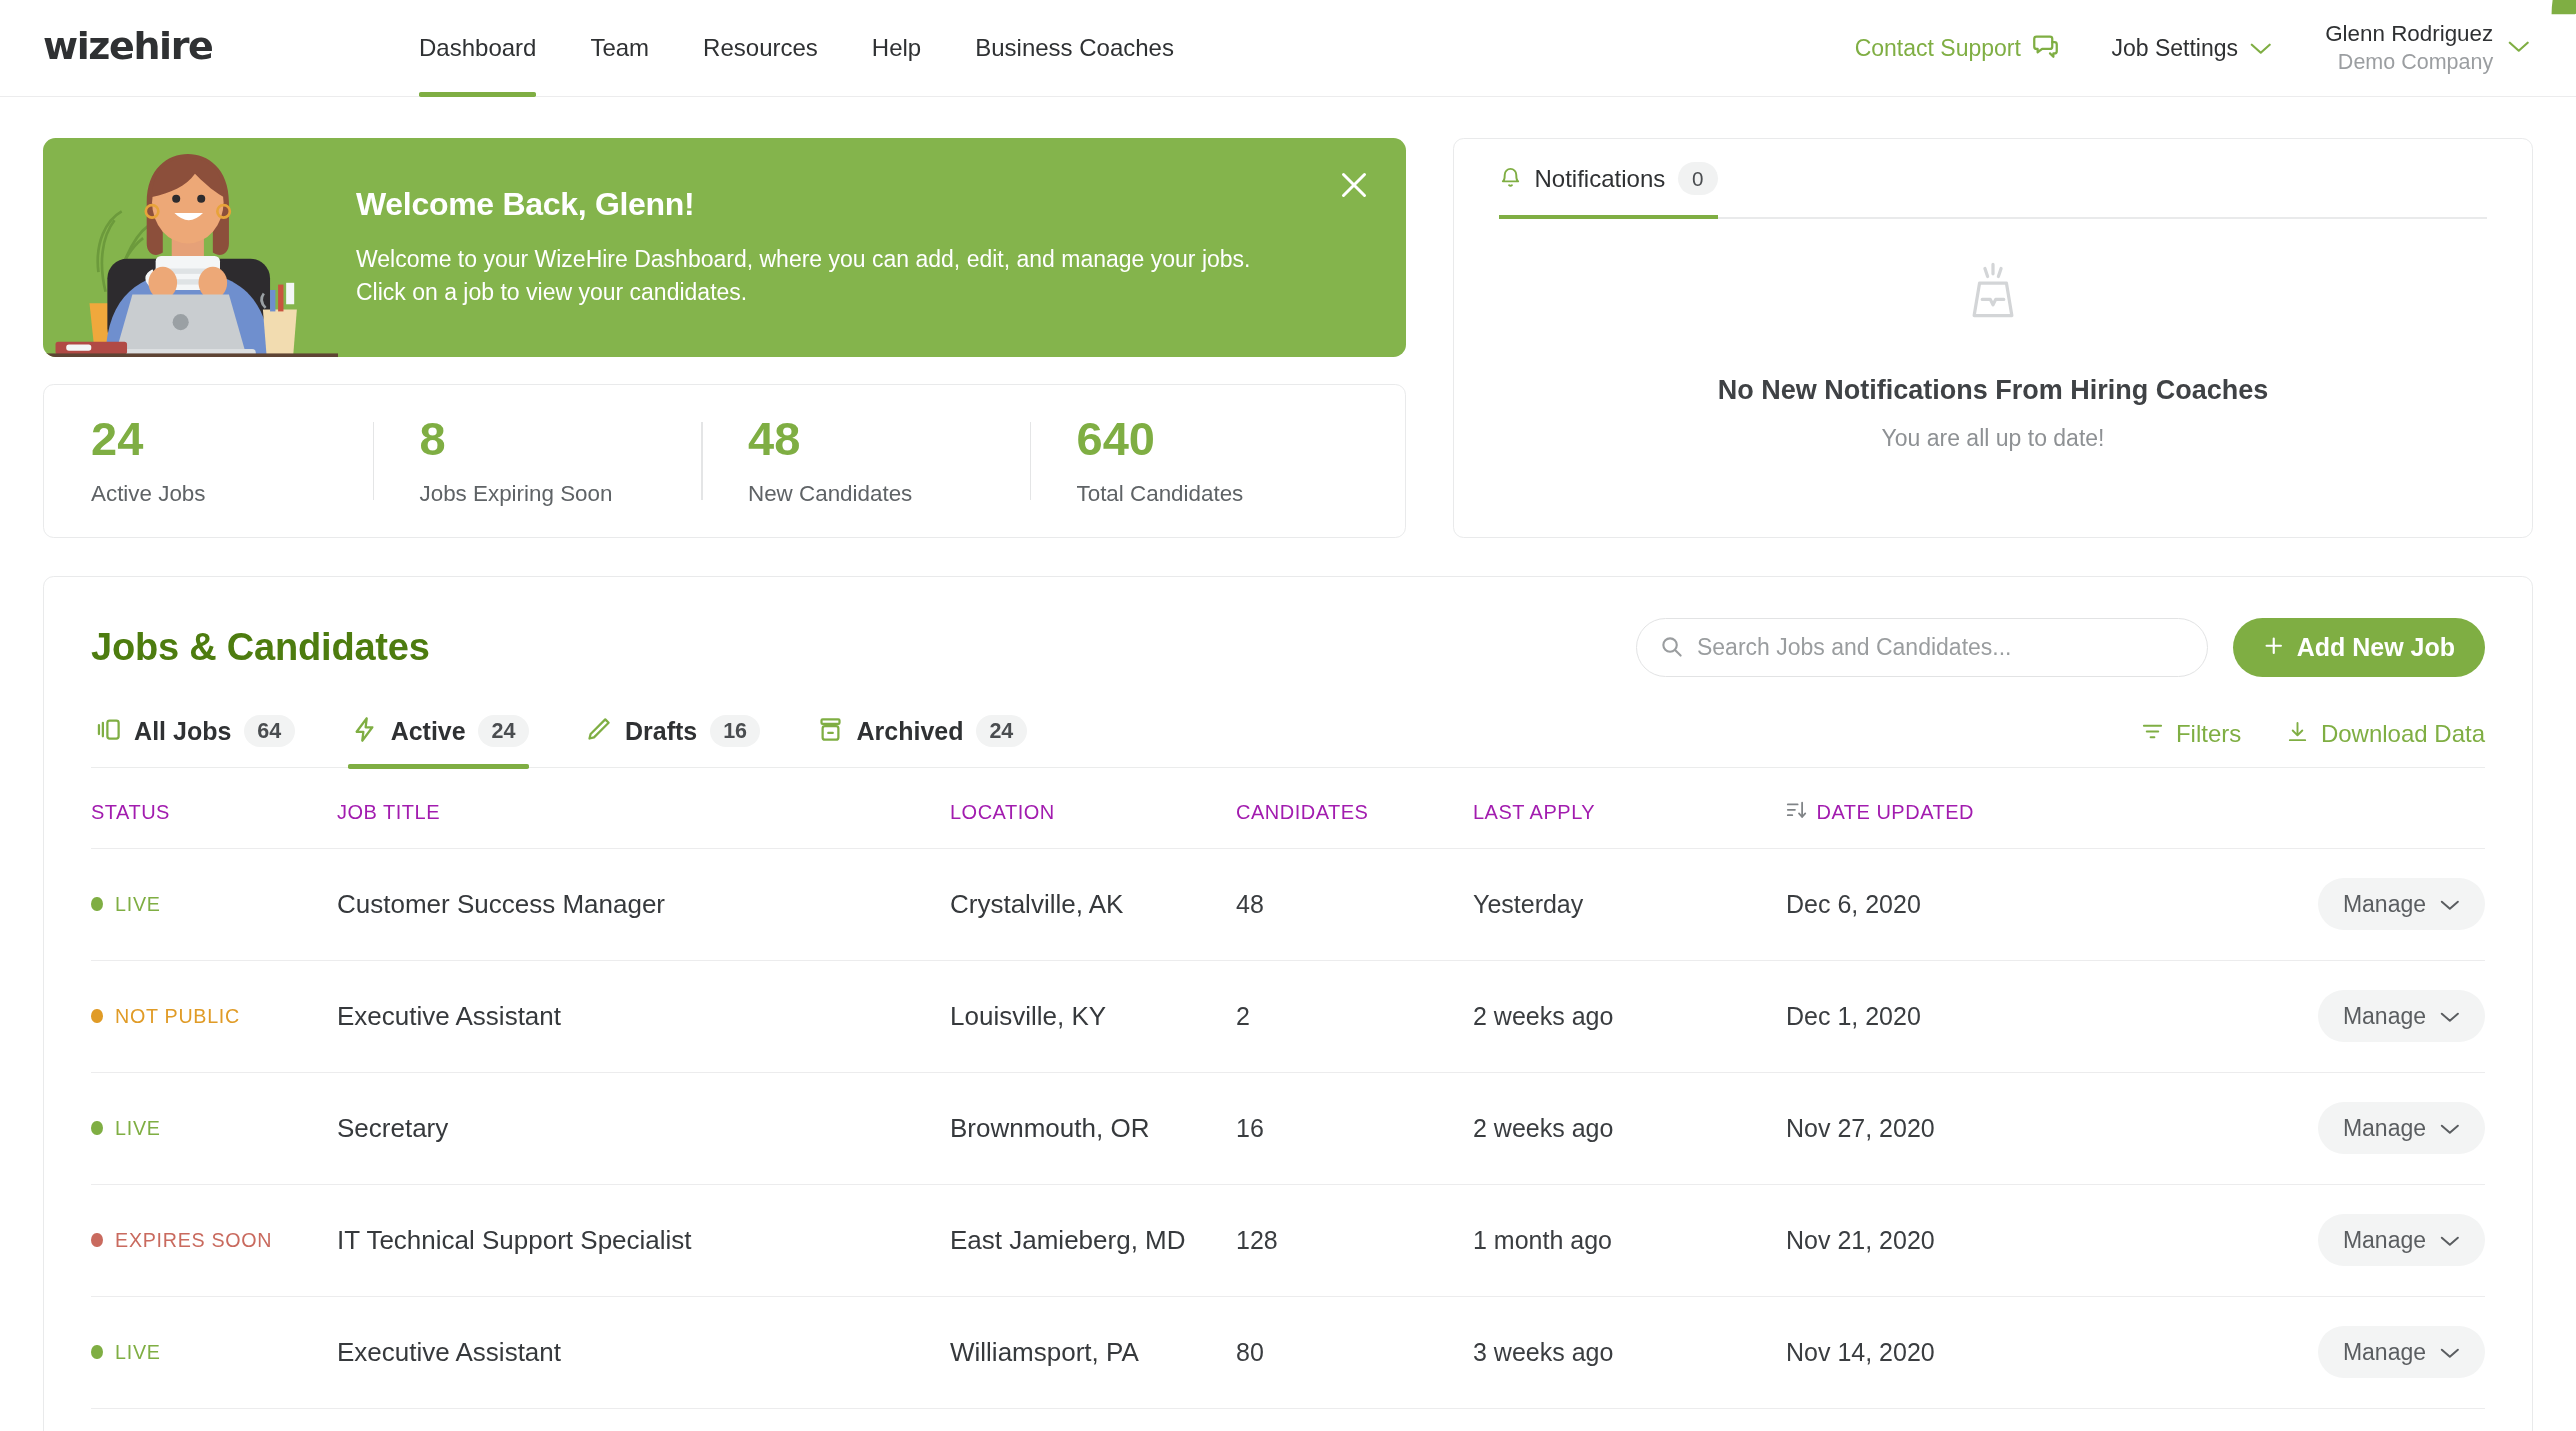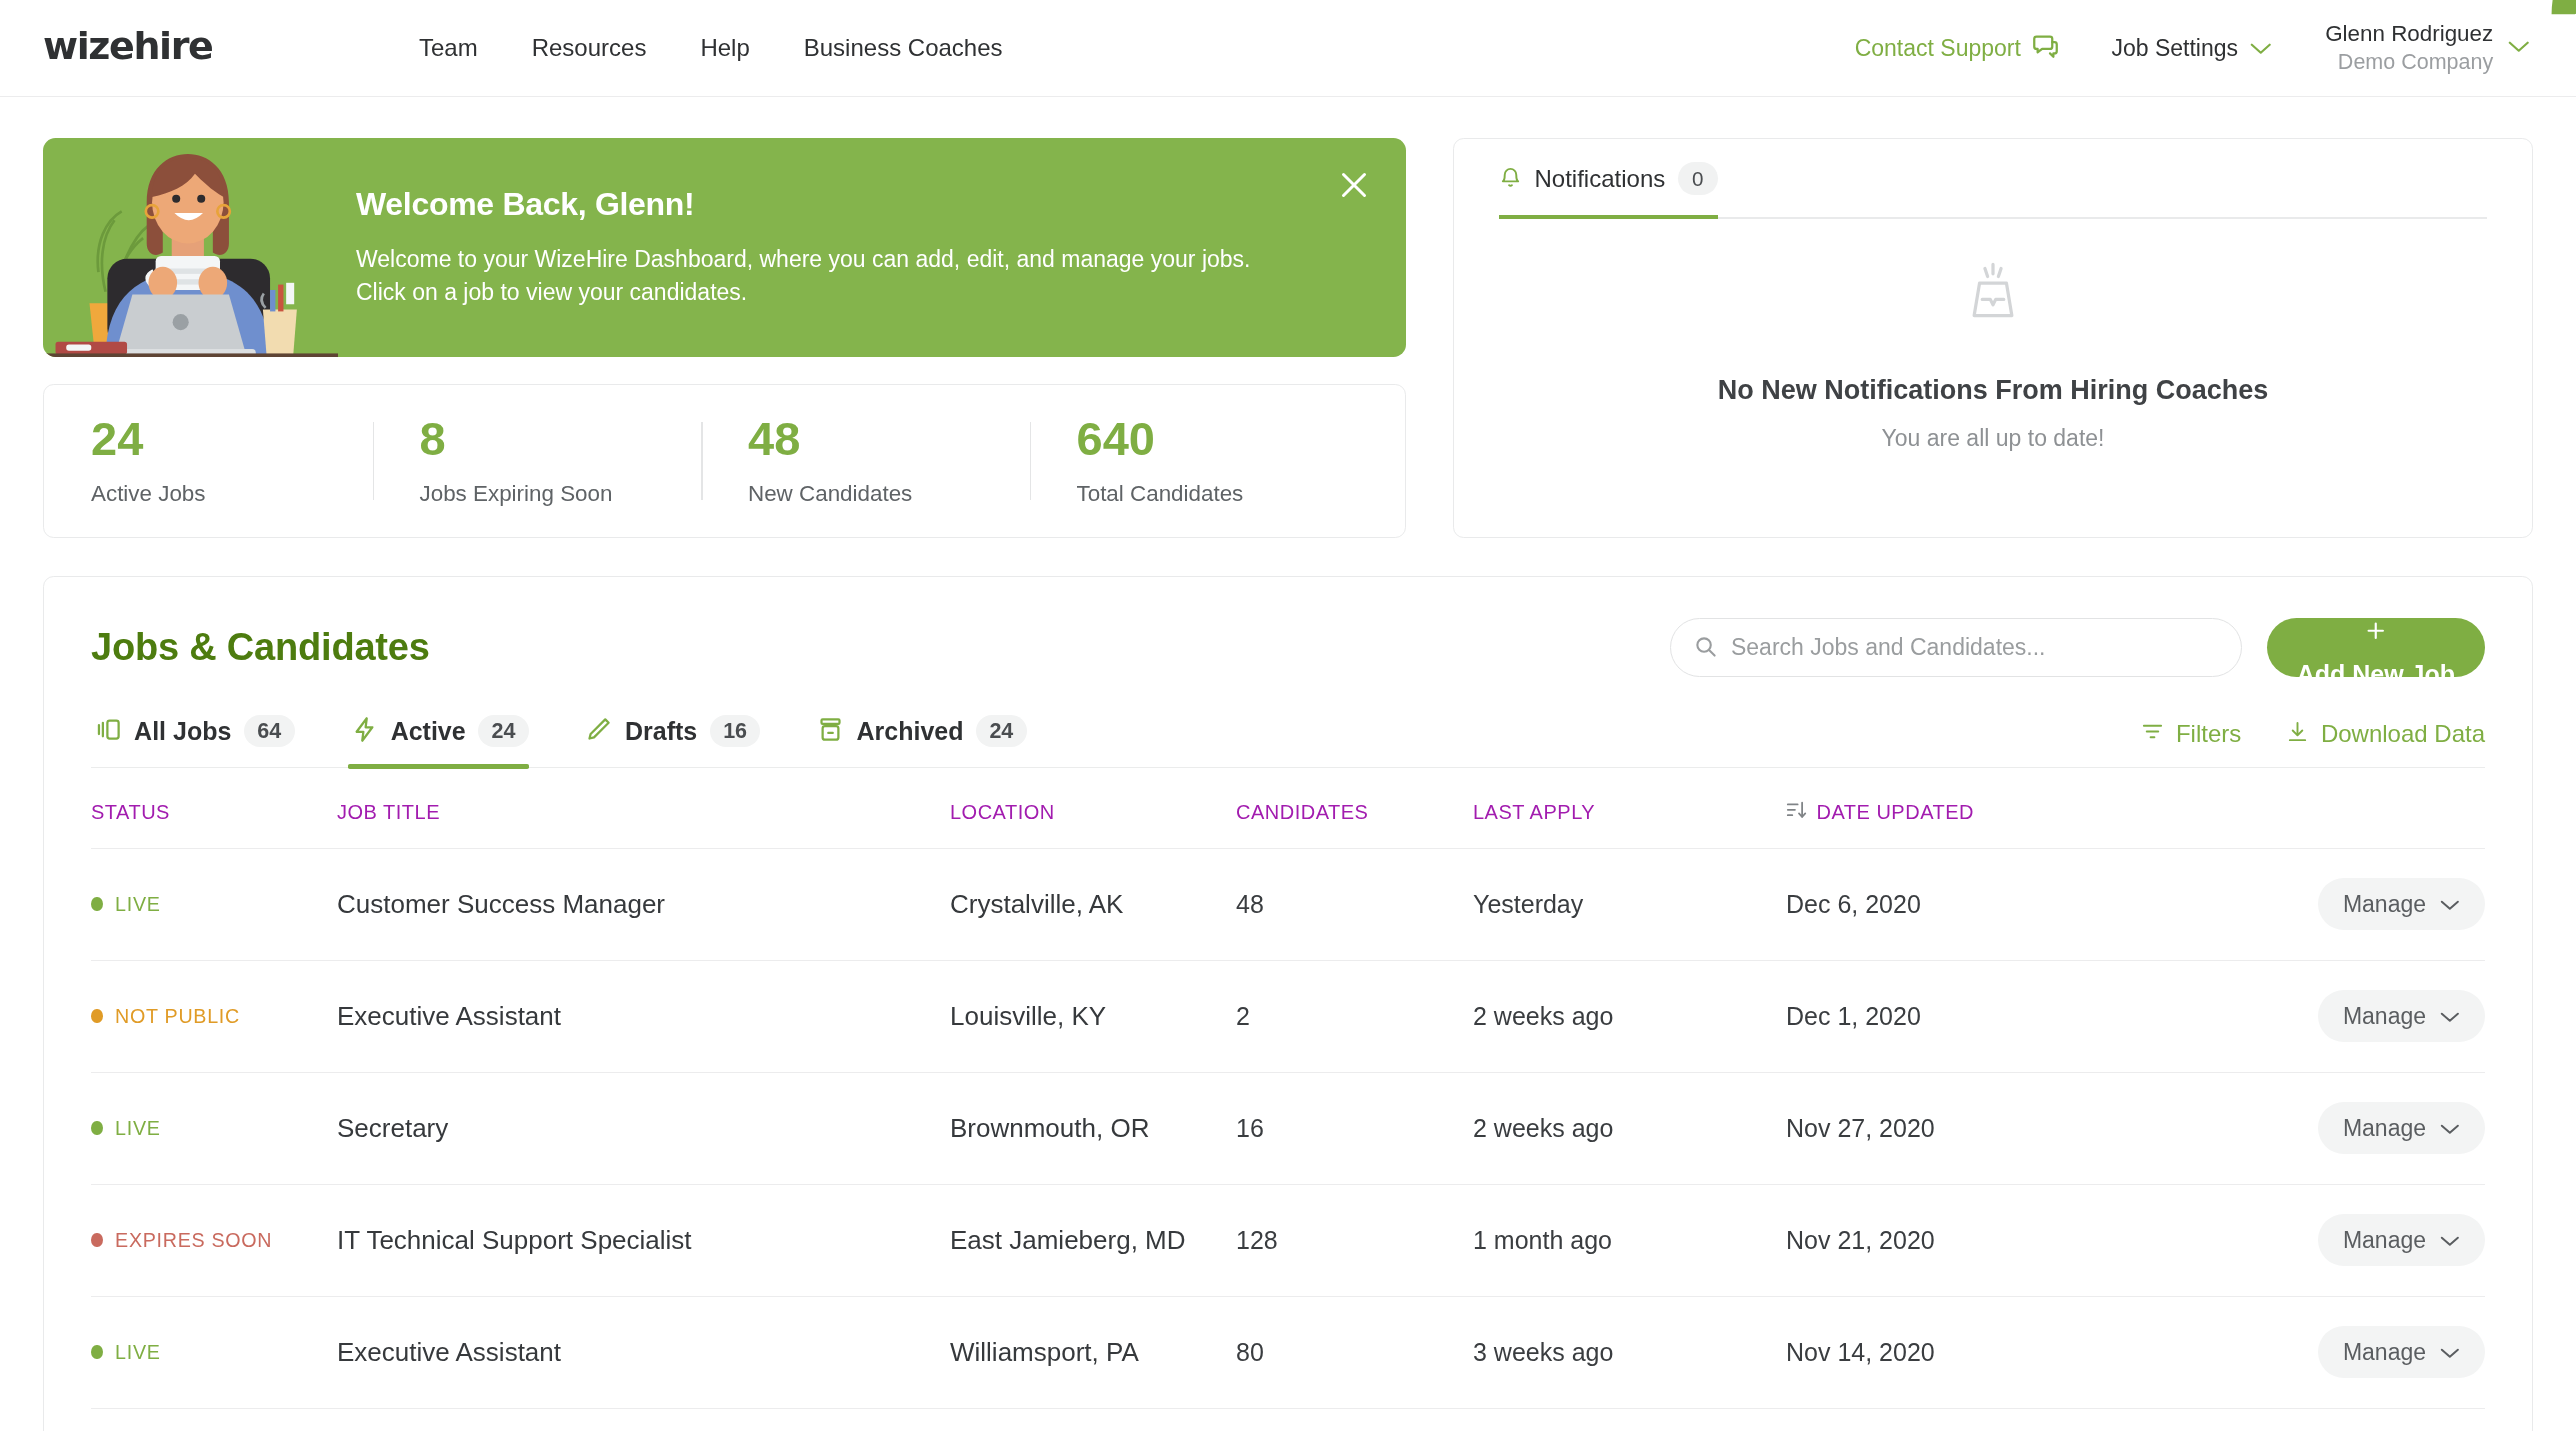--- a/index.html
+++ b/index.html
@@ -124,21 +124,21 @@
   #searchbox input {
     border:none; outline:none; font-size: 23px; color:#3a3d40;
     font-family:"Liberation Sans Narrow","Liberation Sans",sans-serif; width: 100%;
     background: transparent;
   }
   #searchbox input::placeholder { color:#9a9d9f; }
   #addjob {
     height: 59px; background:#7fae43; border:none; border-radius: 29.5px;
     color:#fff; font-size: 25px; padding: 0 30px; cursor:pointer;
     display:flex; align-items:center; gap: 12.5px;
-    font-family:"Liberation Sans Narrow","Liberation Sans",sans-serif; font-weight:700;flex-direction:column;
+    font-family:"Liberation Sans Narrow","Liberation Sans",sans-serif; font-weight:700;
   }
 
   #tabs-row {
     display:flex; align-items:flex-end; margin-top: 38px;
     border-bottom: 1.8px solid #ebecec; position: relative;
   }
   .jtab {
     display:flex; align-items:center; gap: 12.5px; padding: 0 23px 19.7px 3.6px;
     margin-right: 30px; cursor:pointer; position: relative;
   }
@@ -198,20 +198,21 @@
   <div id="logo-wrap">
     <div class="logo-text">wizehire</div>
     <span class="logo-leaf">
       <svg width="50" height="43" viewBox="0 0 56 48">
         <path d="M4 46 C4 26 10 4 18 2 C24 1 24 16 22 24 C26 10 32 0 40 1 C48 2 44 22 38 32 C44 26 52 20 55 24 C57 28 44 42 30 46 Z" fill="#7fae43"></path>
       </svg>
     </span>
   </div>
 
   <nav id="mainnav">
+    <div class="navitem active cond">Dashboard</div>
     <div class="navitem cond">Team</div>
     <div class="navitem cond">Resources</div>
     <div class="navitem cond">Help</div>
     <div class="navitem cond">Business Coaches</div>
   </nav>
 
   <div id="headerright">
     <div id="contact-support">
       <span class="cond">Contact Support</span>
       <span>

